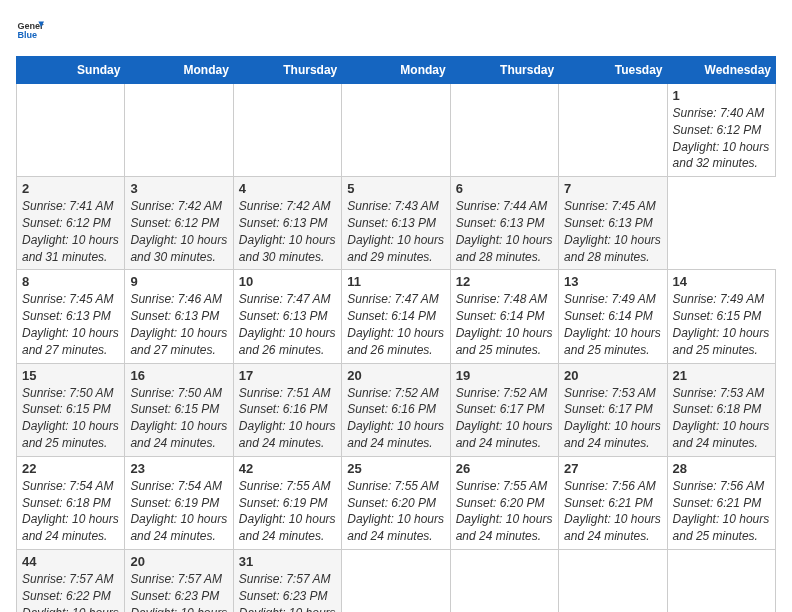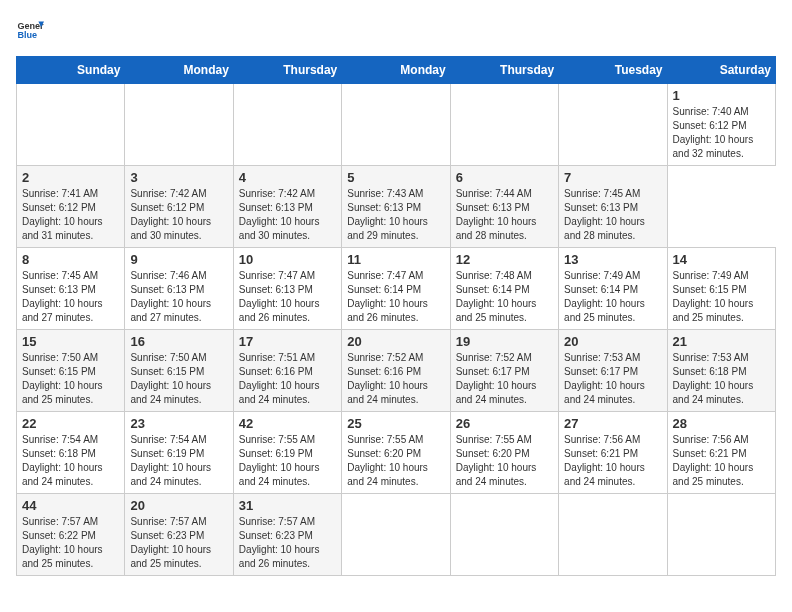--- a/index.html
+++ b/index.html
@@ -63,23 +63,24 @@
       background: #f5f5f5;
     }
     .day-number {
       font-size: 13px;
       font-weight: bold;
       color: #333;
       display: block;
       margin-bottom: 2px;
     }
     .day-info {
-      font-size: 10px;
+      font-size: 12px;
       color: #333;
       line-height: 1.4;
+      font-style: italic;
     }
     .empty-cell {
       background: #fff !important;
     }
   </style>
 </head>
 <body>
 
 <div class="header-area">
   <div class="logo">
@@ -97,21 +98,21 @@
 
 <table>
   <thead>
     <tr id="header-row">
     <th>Sunday</th>
         <th>Monday</th>
         <th>Thursday</th>
         <th>Monday</th>
         <th>Thursday</th>
         <th>Tuesday</th>
-        <th>Saturday</th>
+        <th>Wednesday</th>
       </tr>
   </thead>
   <tbody id="calendar-body">
   <tr>
         <td class="empty-cell"></td>
         <td class="empty-cell"></td>
         <td class="empty-cell"></td>
         <td class="empty-cell"></td>
         <td class="empty-cell"></td>
         <td class="empty-cell"></td>

